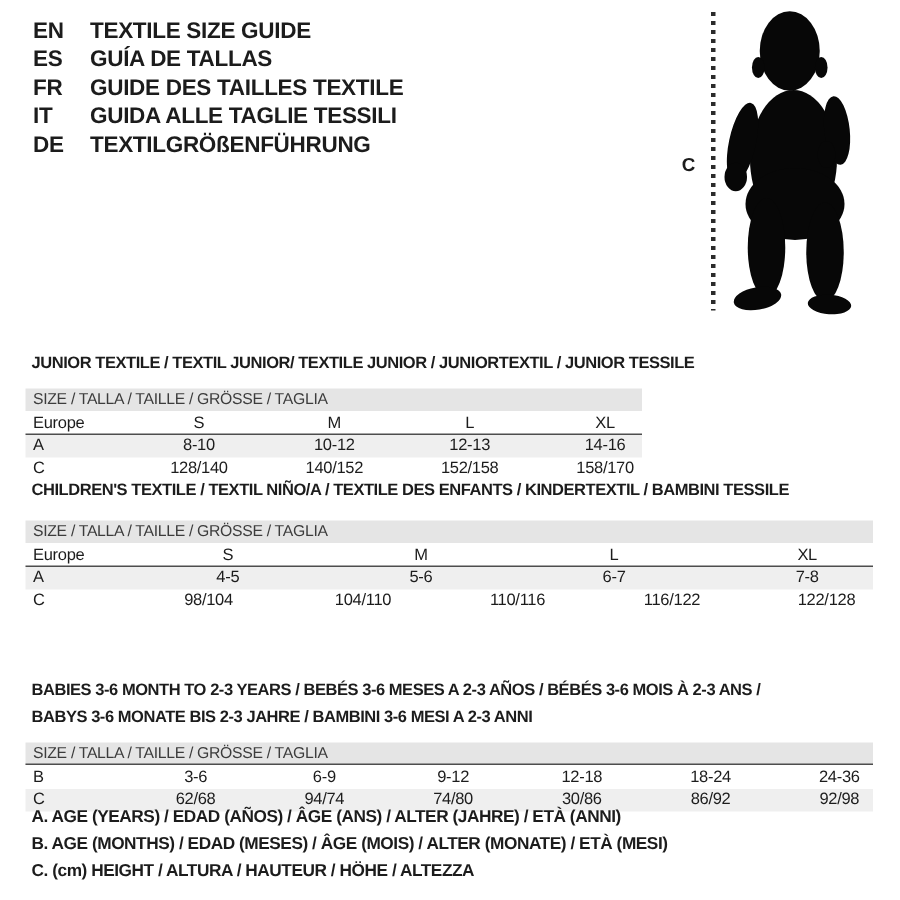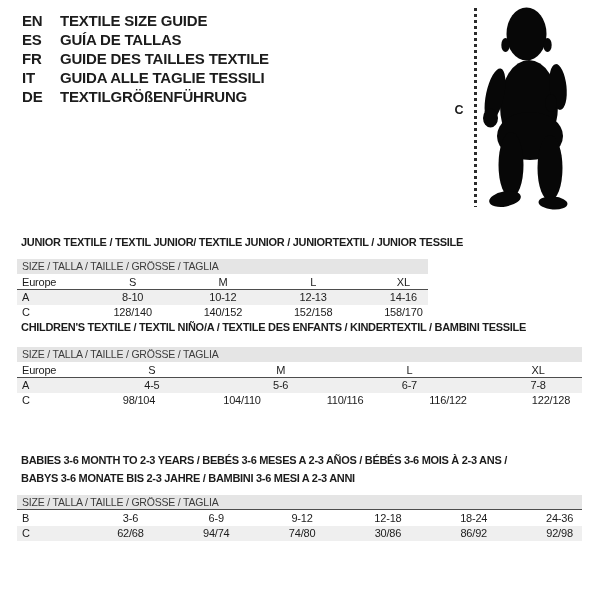--- a/index.html
+++ b/index.html
@@ -171,14 +171,19 @@
       <span class="t-lbl">C</span>
       <span class="t-cell">62/68</span>
       <span class="t-cell">94/74</span>
       <span class="t-cell">74/80</span>
       <span class="t-cell">30/86</span>
       <span class="t-cell">86/92</span>
       <span class="t-cell">92/98</span>
     </div>
   </div>
 
+  <div class="notes">
+    <div class="note-line">A. AGE (YEARS) / EDAD (AÑOS) / ÂGE (ANS) / ALTER (JAHRE) / ETÀ (ANNI)</div>
+    <div class="note-line">B. AGE (MONTHS) / EDAD (MESES) / ÂGE (MOIS) / ALTER (MONATE) / ETÀ (MESI)</div>
+    <div class="note-line">C. (cm) HEIGHT / ALTURA / HAUTEUR / HÖHE / ALTEZZA</div>
+  </div>
 
 </div>
 
 </body></html>

